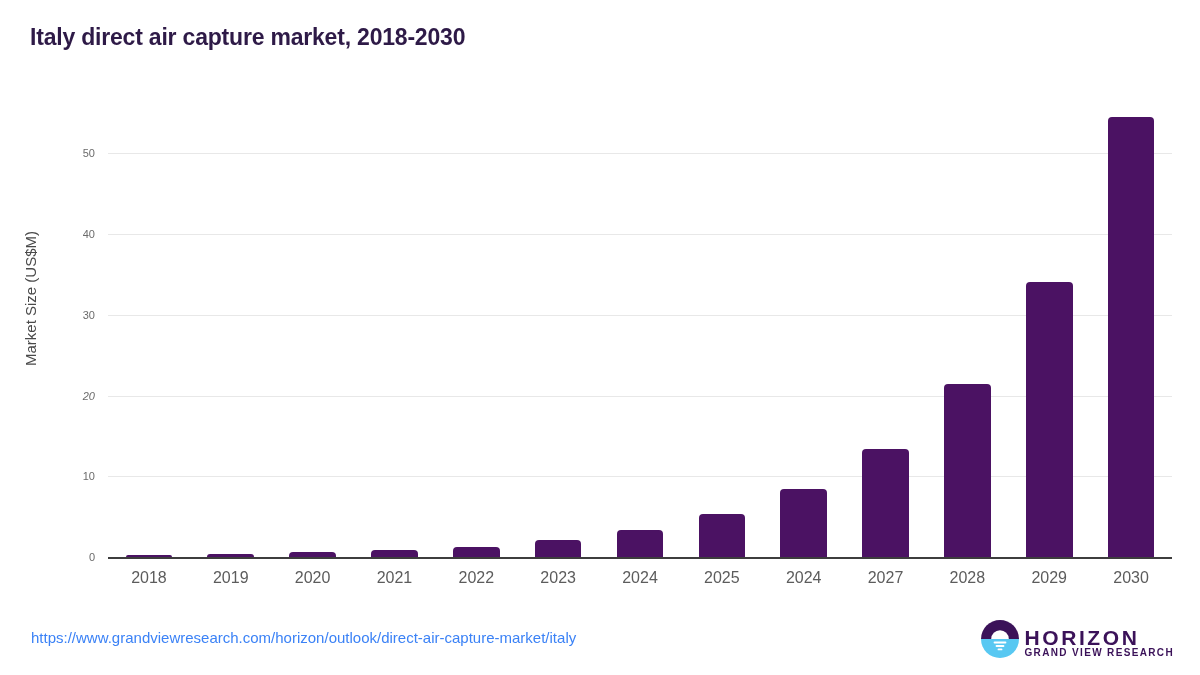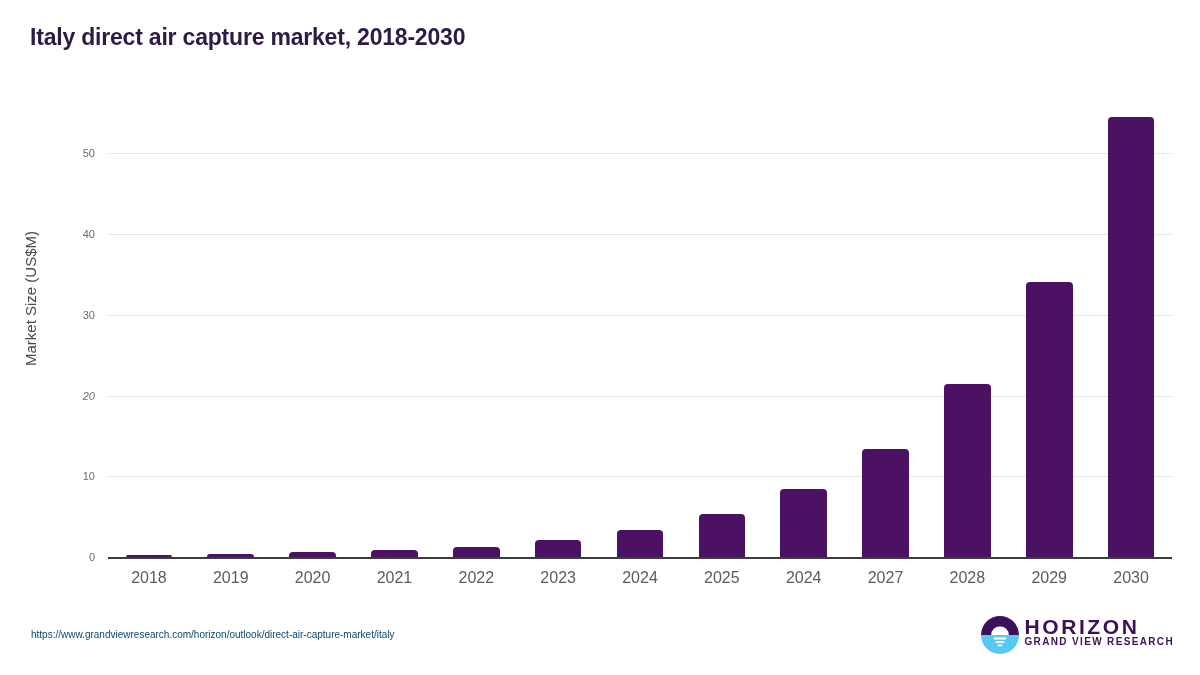--- a/index.html
+++ b/index.html
@@ -123,33 +123,33 @@
     margin-top: 12px;
     font-size: 16px;
     color: #5c5c5c;
   }
 
   
   #footer-url {
     position: absolute;
     left: 31px;
     top: 629px;
-    font-size: 10px;
-    color: #0c4a6e;
+    font-size: 15px;
+    color: #3b82f6;
     white-space: nowrap;
     text-align: center;
   }
 
   #logo {
     position: absolute;
     right: 26px;
     top: 616px;
     height: 42px;
     display: flex;
-    align-items: flex-start;
+    align-items: flex-end;
     gap: 5px;
   }
   #logo-mark {
     width: 38px;
     height: 38px;
     flex: 0 0 38px;
   }
   #logo-text {
     display: flex;
     flex-direction: column;

